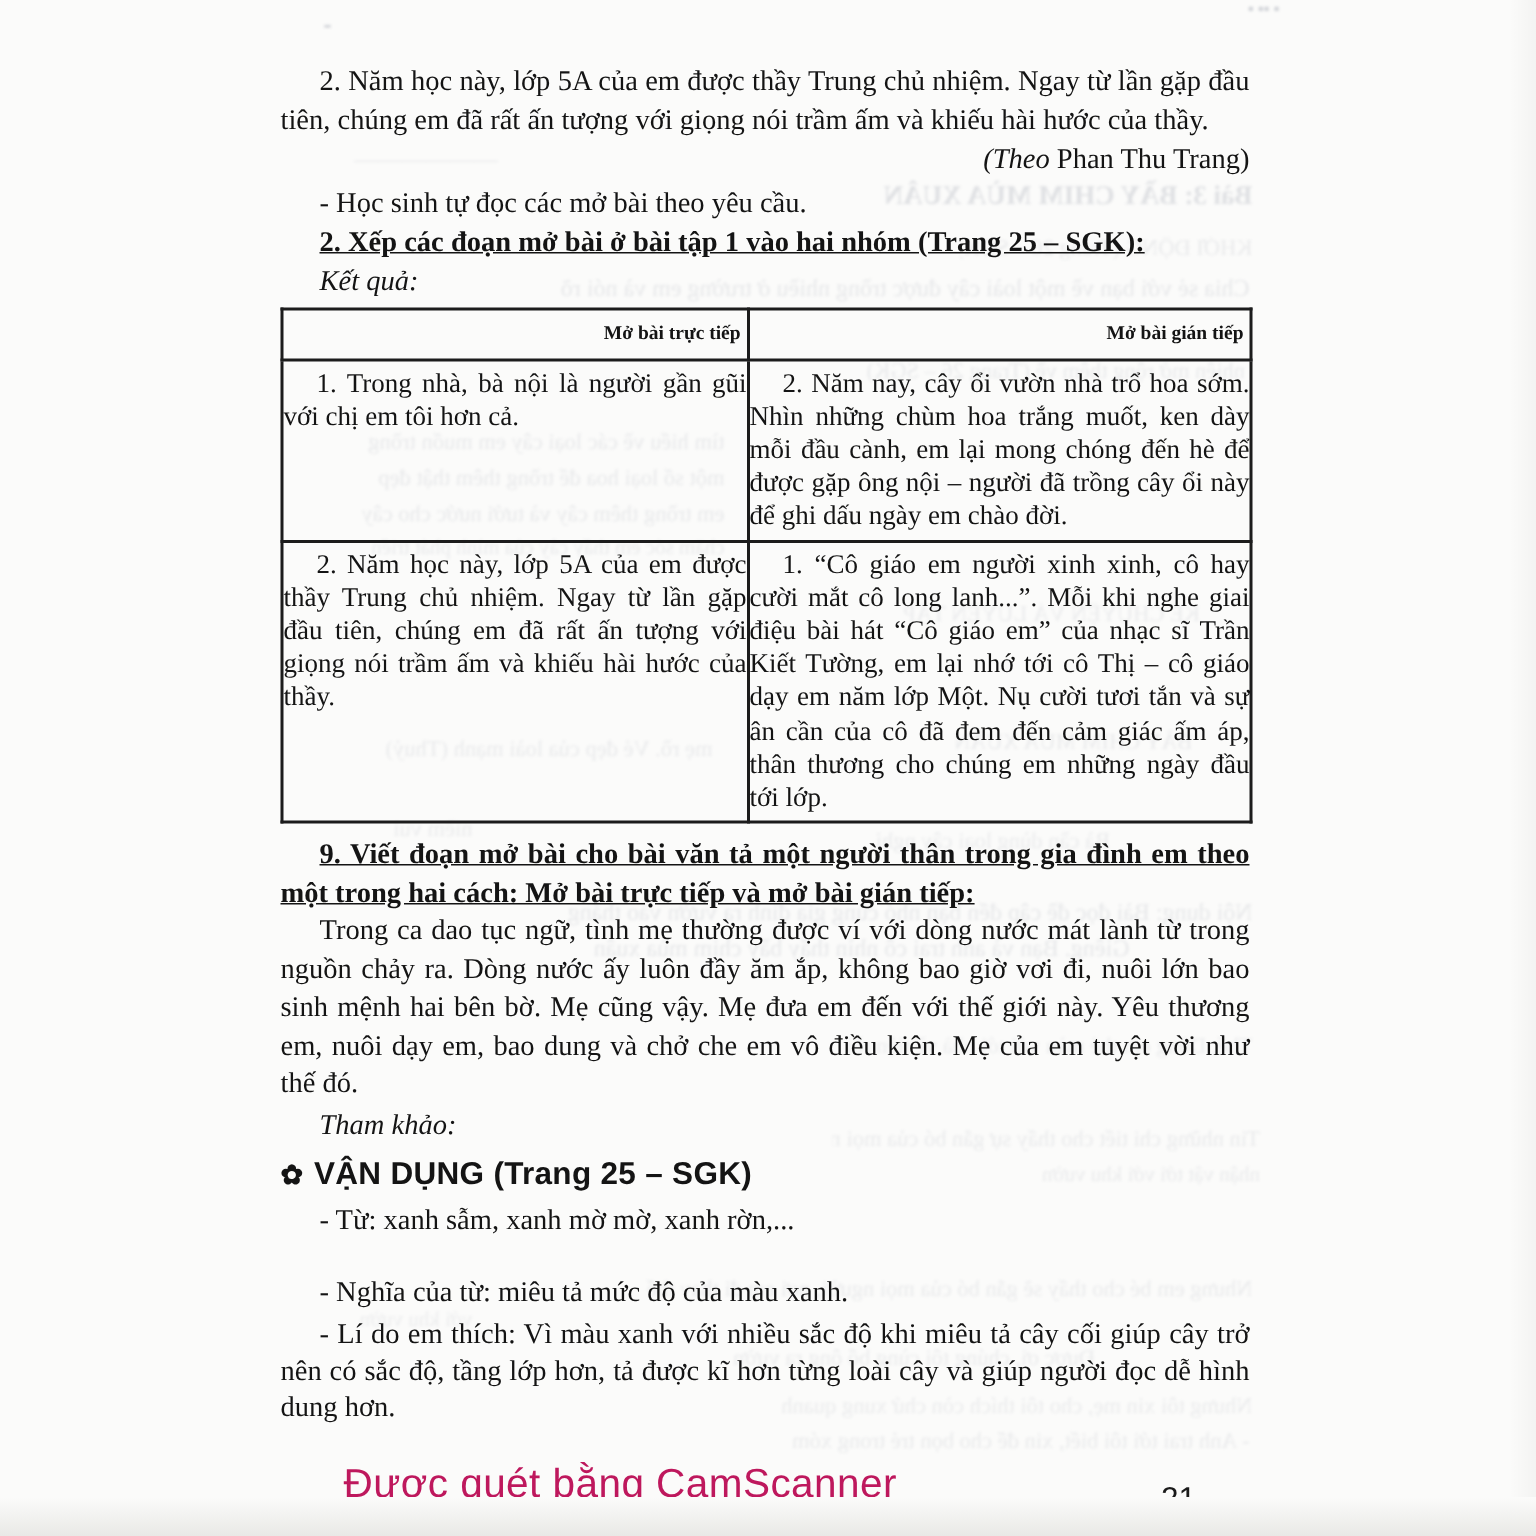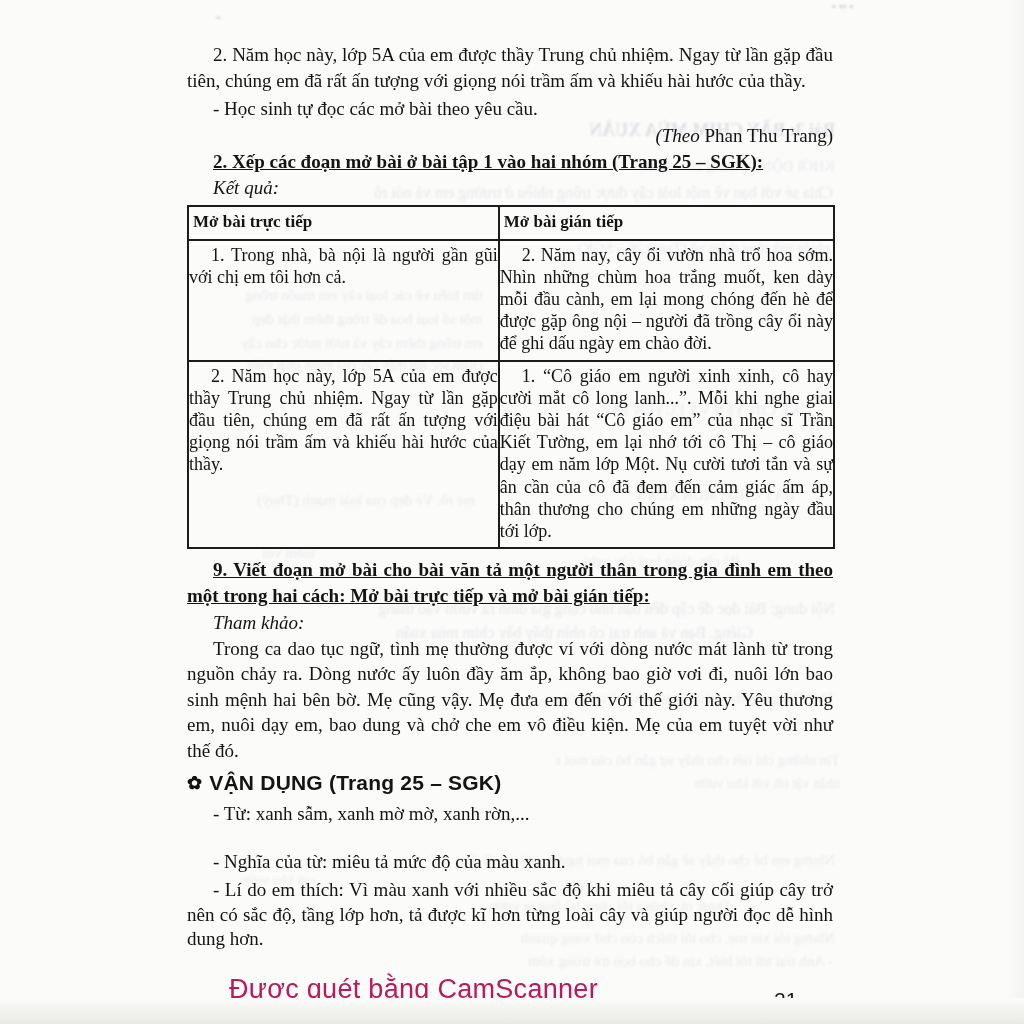--- a/index.html
+++ b/index.html
@@ -53,22 +53,22 @@
   .b1{margin-top:3px;}
   .b2{margin-top:22px;}
   .lido{margin-top:4px;line-height:24.5px;}
 
   
   table.mb{
     border-collapse:collapse;width:100%;margin-top:5px;table-layout:fixed;
   }
   table.mb th{
     border:2px solid var(--table-border);
-    font-weight:bold;text-align:left;
-    font-size:17px;padding:2px 4px 4px;
+    font-weight:bold;text-align:right;
+    font-size:13px;padding:2px 4px 4px;
   }
   table.mb td{
     border:2px solid var(--table-border);
     vertical-align:top;text-align:justify;
     font-size:18px;line-height:22.2px;
     padding:3px 0 5px;text-indent:22px;
   }
 
   
   .cs-badge{position:absolute;left:186px;top:1019px;width:34px;}
@@ -127,23 +127,23 @@
     <div class="ghost" style="left: 193px; top: 953px; width: 640px; font-size: 15px; opacity: 0.13;">- Anh trai tới tôi biết, xin để cho bọn trẻ trong xóm</div>
     <div class="ghost" style="left: 172px; top: 98px; width: 160px; font-size: 16px; opacity: 0.14;">——————</div>
     <div class="ghost" style="left: 728px; top: 0px; width: 125px; font-size: 11px; opacity: 0.32;">▪ ▪▪  ▪</div>
     <div class="ghost" style="left: 205px; top: 8px; width: 16px; font-size: 16px; opacity: 0.45;">-</div>
   </div>
 
 <div class="page">
 
   <p class="para intro">2. Năm học này, lớp 5A của em được thầy Trung chủ nhiệm. Ngay từ lần gặp đầu tiên, chúng em đã rất ấn tượng với giọng nói trầm ấm và khiếu hài hước của thầy.</p>
 
+  <p class="para attr"><span class="italic">(Theo</span><span> Phan Thu Trang)</span></p>
+
   <p class="para note">- Học sinh tự đọc các mở bài theo yêu cầu.</p>
-
-  <p class="para attr"><span class="italic">(Theo</span><span> Phan Thu Trang)</span></p>
 
   <p class="para bold task2">2. Xếp các đoạn mở bài ở bài tập 1 vào hai nhóm (Trang 25 – SGK):</p>
 
   <p class="para italic">Kết quả:</p>
 
   <table class="mb">
     <colgroup>
       <col style="width:48.1%">
       <col style="width:51.9%">
     </colgroup>
@@ -160,23 +160,23 @@
       </tr>
       <tr>
         <td>2. Năm học này, lớp 5A của em được thầy Trung chủ nhiệm. Ngay từ lần gặp đầu tiên, chúng em đã rất ấn tượng với giọng nói trầm ấm và khiếu hài hước của thầy.</td>
         <td>1. “Cô giáo em người xinh xinh, cô hay cười mắt cô long lanh...”. Mỗi khi nghe giai điệu bài hát “Cô giáo em” của nhạc sĩ Trần Kiết Tường, em lại nhớ tới cô Thị – cô giáo dạy em năm lớp Một. Nụ cười tươi tắn và sự ân cần của cô đã đem đến cảm giác ấm áp, thân thương cho chúng em những ngày đầu tới lớp.</td>
       </tr>
     </tbody>
   </table>
 
   <p class="para bold task3">9. Viết đoạn mở bài cho bài văn tả một người thân trong gia đình em theo một trong hai cách: Mở bài trực tiếp và mở bài gián tiếp:</p>
 
+  <p class="para">Trong ca dao tục ngữ, tình mẹ thường được ví với dòng nước mát lành từ trong nguồn chảy ra. Dòng nước ấy luôn đầy ăm ắp, không bao giờ vơi đi, nuôi lớn bao sinh mệnh hai bên bờ. Mẹ cũng vậy. Mẹ đưa em đến với thế giới này. Yêu thương em, nuôi dạy em, bao dung và chở che em vô điều kiện. Mẹ của em tuyệt vời như thế đó.</p>
+
   <p class="para italic thamkhao">Tham khảo:</p>
-
-  <p class="para">Trong ca dao tục ngữ, tình mẹ thường được ví với dòng nước mát lành từ trong nguồn chảy ra. Dòng nước ấy luôn đầy ăm ắp, không bao giờ vơi đi, nuôi lớn bao sinh mệnh hai bên bờ. Mẹ cũng vậy. Mẹ đưa em đến với thế giới này. Yêu thương em, nuôi dạy em, bao dung và chở che em vô điều kiện. Mẹ của em tuyệt vời như thế đó.</p>
 
   <div class="vandung-row">
     <span class="flower">✿</span>
     <span>VẬN DỤNG (Trang 25 – SGK)</span>
   </div>
 
 
   <p class="para b1">- Từ: xanh sẫm, xanh mờ mờ, xanh rờn,...</p>
 
   <p class="para b2">- Nghĩa của từ: miêu tả mức độ của màu xanh.</p>

